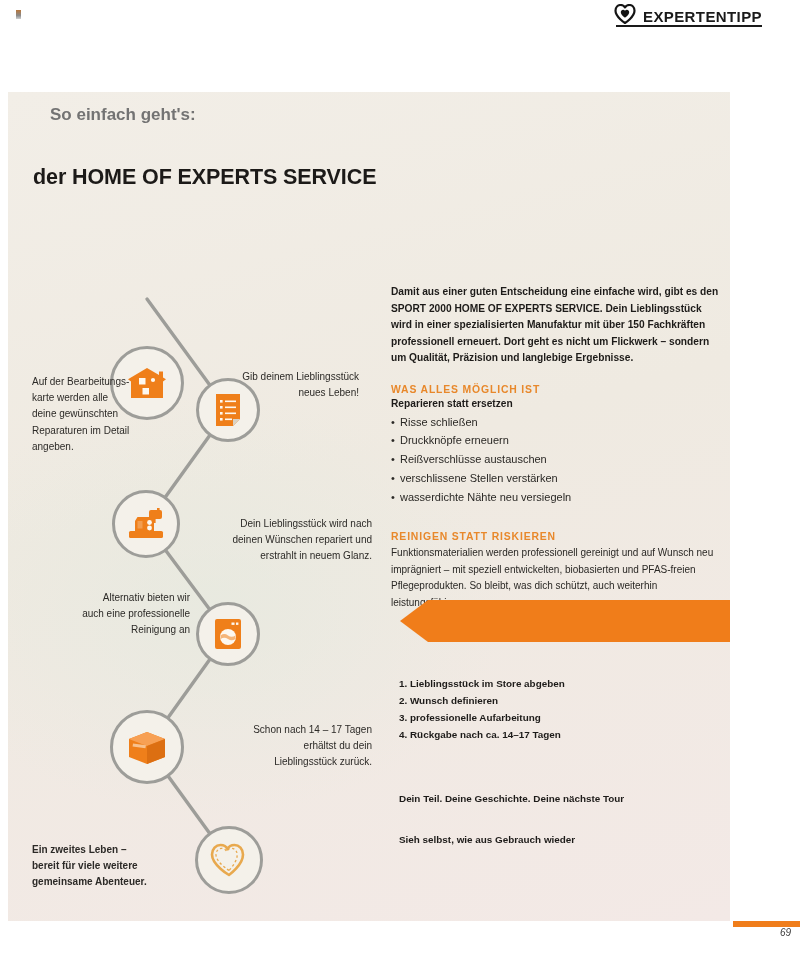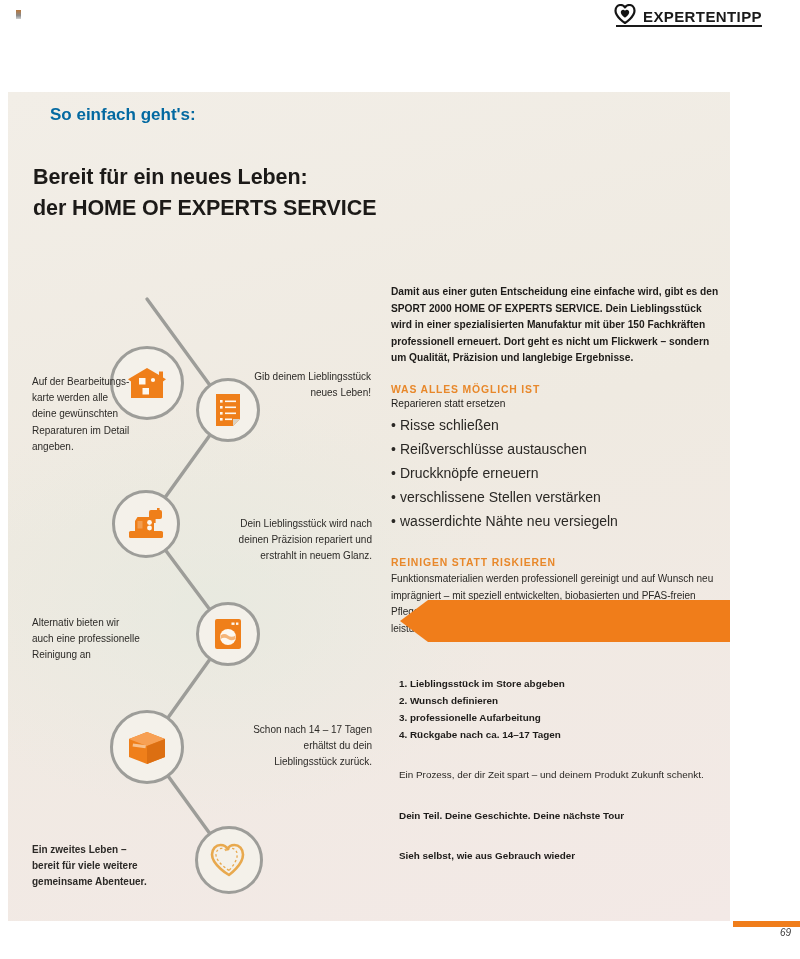--- a/index.html
+++ b/index.html
@@ -136,27 +136,27 @@
   }
   .rc-head {
     font-size: 10.4px;
     font-weight: bold;
     letter-spacing: 0.85px;
     color: #e8882b;
     margin-bottom: 3px;
   }
   .rc-sub {
     font-size: 10.2px;
-    font-weight: normal;
+    font-weight: bold;
     color: #1d1b19;
     margin-bottom: 4px;
   }
   .rc-list { list-style: none; margin: 0; padding: 0; }
   .rc-list li {
-    font-size: 14px;
+    font-size: 11px;
     line-height: 1.72;
     color: #2a2825;
     padding-left: 9px;
     position: relative;
   }
   .rc-list li::before {
     content: "\2022";
     position: absolute;
     left: 0; top: 0;
     color: #2a2825;
@@ -176,21 +176,21 @@
     width: 356px;
     height: 52px;
     z-index: 7;
   }
   #ribbon-label {
     position: absolute;
     left: 42px;
     top: 13px;
     font-size: 17px;
     font-weight: bold;
-    color: #0369a1;
+    color: #737373;
     z-index: 8;
     white-space: nowrap;
   }
 
   
   #steps-col {
     position: absolute;
     left: 391px;
     top: 583px;
     width: 325px;
@@ -247,21 +247,20 @@
     </span>
     <span class="badge-text">EXPERTENTIPP</span>
   </div>
   <div id="expertentipp-rule"></div>
 </div>
 
 <div id="service-panel">
   <div id="panel-wash"></div>
 
   <div id="title-block">
-    <div class="t-line">Bereit für ein neues Leben:</div>
     <div class="t-line">der HOME OF EXPERTS SERVICE</div>
   </div>
 
   <svg id="flow-svg" viewBox="0 0 722 829">
     <g stroke="#9d9d99" stroke-width="3.4" fill="none" stroke-linecap="round">
 
       <path d="M139,207 L220,318"></path>
 
       <path d="M220,318 L138,432"></path>
 
@@ -343,40 +342,40 @@
 
   <div class="node" style="width:62px; height:62px; left:221px; top:768px; transform:translate(-50%,-50%);">
     <span>
       <svg width="40" height="36" viewBox="0 0 40 36">
         <path d="M20 33C20 33 3 23 3 12.5 3 6.8 7 3 11.5 3c3.3 0 6 1.9 7 4.2C19.5 4.9 22.2 3 25.5 3 30 3 34 6.8 34 12.5 34 23 20 33 20 33z" fill="none" stroke="#e8a94e" stroke-width="2.6" stroke-linejoin="round"></path>
         <path d="M20 28.5C20 28.5 7 20.3 7 12.8 7 8.8 9.6 6.4 12.6 6.4c2.4 0 4.3 1.4 5 3.1.7-1.7 2.6-3.1 5-3.1 3 0 5.6 2.4 5.6 6.4 0 7.5-8.2 15.7-8.2 15.7z" fill="none" stroke="#e8a94e" stroke-width="1.3" stroke-dasharray="2.4 2.4"></path>
       </svg>
     </span>
   </div>
 
-  <div class="caption right-align" style="left:198px; top:277px; width:165px;">
+  <div class="caption right-align" style="left:186px; top:277px; width:165px;">
     <div>Gib deinem Lieblingsstück</div>
     <div>neues Leben!</div>
   </div>
 
   <div class="caption" style="left:24px; top:282px; width:150px;">
     <div>Auf der Bearbeitungs-</div>
     <div>karte werden alle</div>
     <div>deine gewünschten</div>
     <div>Reparaturen im Detail</div>
     <div>angeben.</div>
   </div>
 
   <div class="caption right-align" style="left:186px; top:424px; width:178px;">
     <div>Dein Lieblingsstück wird nach</div>
-    <div>deinen Präzision repariert und</div>
+    <div>deinen Wünschen repariert und</div>
     <div>erstrahlt in neuem Glanz.</div>
   </div>
 
-  <div class="caption" style="left:24px; top:523px; width:158px;">
+  <div class="caption" style="left:24px; top:498px; width:158px;text-align:right;">
     <div>Alternativ bieten wir</div>
     <div>auch eine professionelle</div>
     <div>Reinigung an</div>
   </div>
 
   <div class="caption right-align" style="left:190px; top:630px; width:174px;">
     <div>Schon nach 14 – 17 Tagen</div>
     <div>erhältst du dein</div>
     <div>Lieblingsstück zurück.</div>
   </div>
@@ -387,22 +386,22 @@
     <div>gemeinsame Abenteuer.</div>
   </div>
 
   <div id="right-col">
     <div class="rc-intro">Damit aus einer guten Entscheidung eine einfache wird, gibt es den SPORT 2000 HOME OF EXPERTS SERVICE. Dein Lieblingsstück wird in einer spezialisierten Manufaktur mit über 150 Fachkräften professionell erneuert. Dort geht es nicht um Flickwerk – sondern um Qualität, Präzision und langlebige Ergebnisse.</div>
 
     <div class="rc-head">WAS ALLES MÖGLICH IST</div>
     <div class="rc-sub">Reparieren statt ersetzen</div>
     <ul class="rc-list">
       <li>Risse schließen</li>
+      <li>Druckknöpfe erneuern</li>
       <li>Reißverschlüsse austauschen</li>
-      <li>Druckknöpfe erneuern</li>
       <li>verschlissene Stellen verstärken</li>
       <li>wasserdichte Nähte neu versiegeln</li>
     </ul>
 
     <div class="gap-24"></div>
 
     <div class="rc-head">REINIGEN STATT RISKIEREN</div>
     <div class="rc-body">Funktionsmaterialien werden professionell gereinigt und auf Wunsch neu imprägniert – mit speziell entwickelten, biobasierten und PFAS-freien Pflegeprodukten. So bleibt, was dich schützt, auch weiterhin leistungsfähig.</div>
   </div>
 
@@ -415,21 +414,20 @@
   </div>
   <div id="ribbon-label">So einfach geht's:</div>
 
   <div id="steps-col">
     <div class="step-line">1. Lieblingsstück im Store abgeben</div>
     <div class="step-line">2. Wunsch definieren</div>
     <div class="step-line">3. professionelle Aufarbeitung</div>
     <div class="step-line">4. Rückgabe nach ca. 14–17 Tagen</div>
 
     <div class="gap-24"></div>
-    <div class="para">Ein Prozess, der dir Zeit spart – und deinem Produkt Zukunft schenkt.</div>
 
     <div class="gap-24"></div>
     <div class="para bold">Dein Teil. Deine Geschichte. Deine nächste Tour</div>
 
     <div class="gap-24"></div>
     <div class="para bold">Sieh selbst, wie aus Gebrauch wieder</div>
   </div>
 </div>
 
 <div id="right-white-strip"></div>

